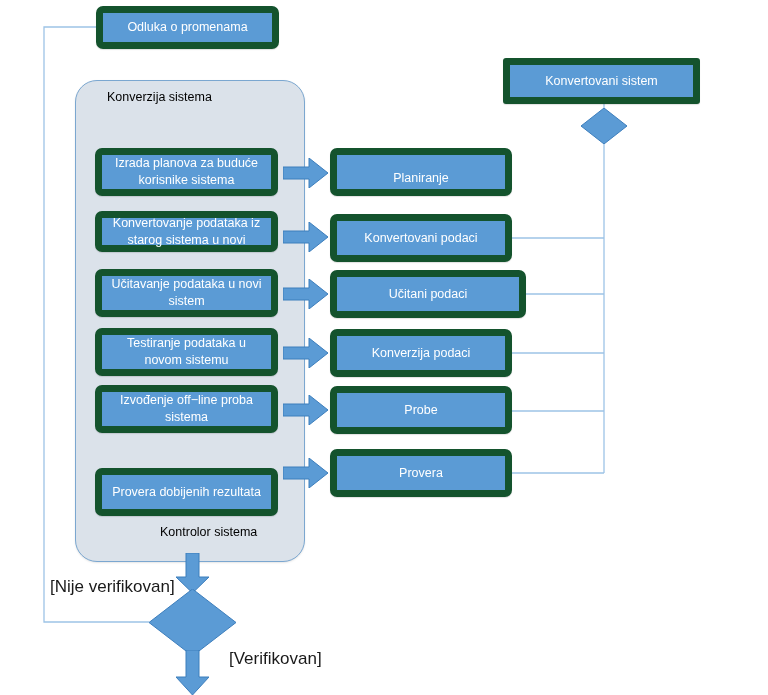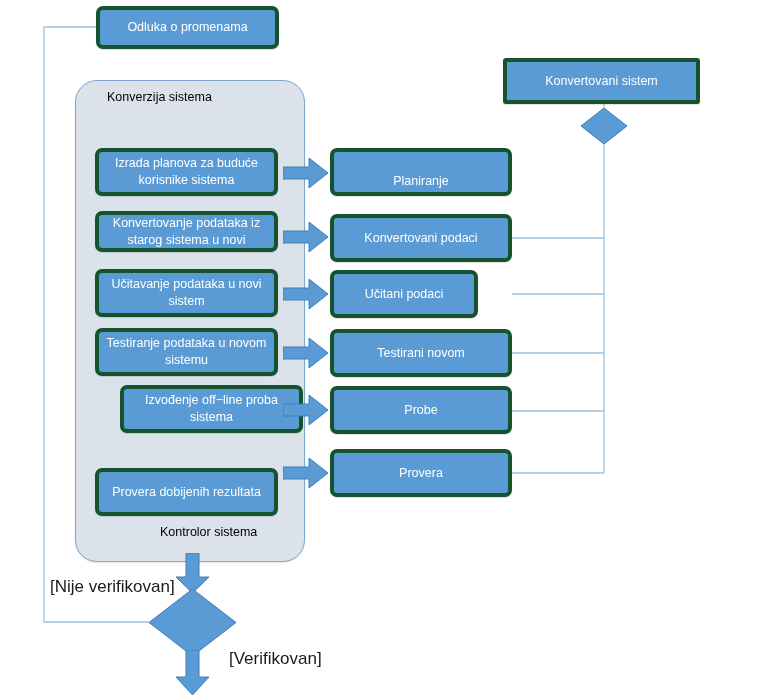--- a/index.html
+++ b/index.html
@@ -14,21 +14,21 @@
 
   svg.lines{position:absolute;left:0;top:0;width:768px;height:695px;pointer-events:none;}
 
   .node{
     position:absolute;
     box-sizing:border-box;
     display:flex;align-items:center;justify-content:center;
     text-align:center;
     color:#ffffff;
     background:#5b9bd5;
-    border:4px solid #14532d;
+    border:7px solid #14532d;
     border-radius:7px;
     font-size:12.5px;
     line-height:1.35;
     padding:2px 6px;
     box-shadow:0 1px 1px rgba(0,0,0,0.12);
   }
 
   .container-box{
     position:absolute;
     box-sizing:border-box;
@@ -96,21 +96,21 @@
   </div>
   <div class="node" style="left:95px;top:211px;width:183px;height:41px;">
     <span>Konvertovanje podataka iz starog sistema u novi</span>
   </div>
   <div class="node" style="left:95px;top:269px;width:183px;height:48px;">
     <span>Učitavanje podataka u novi sistem</span>
   </div>
   <div class="node" style="left:95px;top:328px;width:183px;height:48px;">
     <span>Testiranje podataka u novom sistemu</span>
   </div>
-  <div class="node" style="left:95px;top:385px;width:183px;height:48px;margin-left:25px;">
+  <div class="node" style="left:95px;top:385px;width:183px;height:48px;">
     <span>Izvođenje off−line proba sistema</span>
   </div>
   <div class="node" style="left:95px;top:448px;width:183px;height:48px;margin-top:20px;">
     <span>Provera dobijenih rezultata</span>
   </div>
 
   <svg class="arrow-right" style="left:283px;top:158px;width:45px;height:30px;" viewBox="0 0 45 30">
     <polygon points="0,9 26,9 26,0 45,15 26,30 26,21 0,21" fill="#5b9bd5" stroke="#3d7ebc" stroke-width="1"></polygon>
   </svg>
   <svg class="arrow-right" style="left:283px;top:222px;width:45px;height:30px;" viewBox="0 0 45 30">
@@ -128,25 +128,25 @@
   <svg class="arrow-right" style="left:283px;top:458px;width:45px;height:30px;" viewBox="0 0 45 30">
     <polygon points="0,9 26,9 26,0 45,15 26,30 26,21 0,21" fill="#5b9bd5" stroke="#3d7ebc" stroke-width="1"></polygon>
   </svg>
 
   <div class="node" style="left:330px;top:148px;width:182px;height:48px;align-items:flex-end;">
     <span>Planiranje</span>
   </div>
   <div class="node" style="left:330px;top:214px;width:182px;height:48px;">
     <span>Konvertovani podaci</span>
   </div>
-  <div class="node" style="left:330px;top:270px;width:148px;height:48px;">
+  <div class="node" style="left:330px;top:270px;width:196px;height:48px;">
     <span>Učitani podaci</span>
   </div>
   <div class="node" style="left:330px;top:329px;width:182px;height:48px;">
-    <span>Testirani novom</span>
+    <span>Konverzija podaci</span>
   </div>
   <div class="node" style="left:330px;top:386px;width:182px;height:48px;">
     <span>Probe</span>
   </div>
   <div class="node" style="left:330px;top:449px;width:182px;height:48px;">
     <span>Provera</span>
   </div>
 
   <svg class="down-arrow" style="left:176px;top:553px;width:33px;height:40px;" viewBox="0 0 33 40">
     <polygon points="10,0 23,0 23,24 33,24 16.5,40 0,24 10,24" fill="#5b9bd5" stroke="#3d7ebc" stroke-width="1"></polygon>

